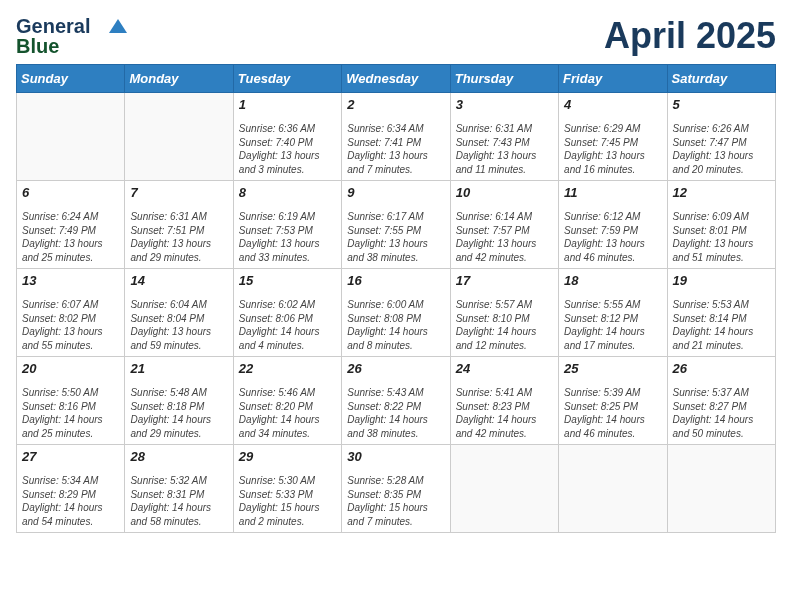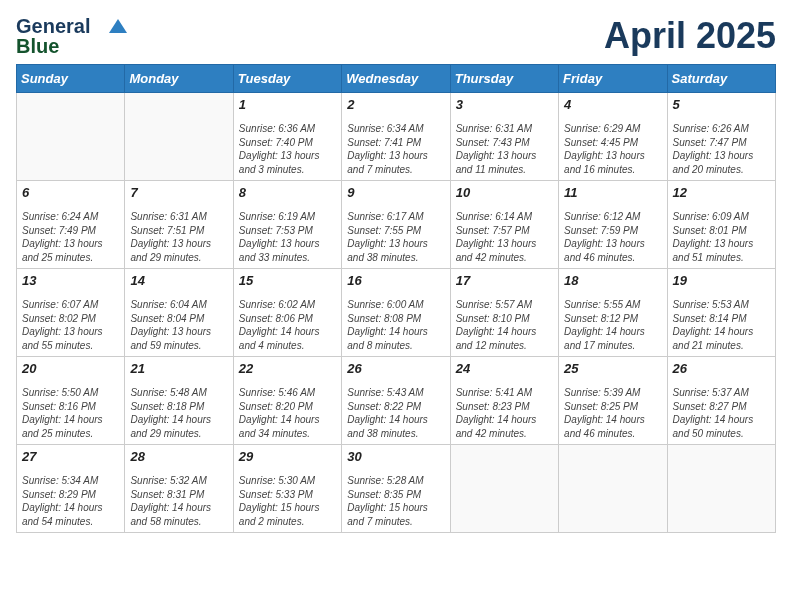--- a/index.html
+++ b/index.html
@@ -136,21 +136,21 @@
         </td>
         <td>
           <span class="day-number">3</span>
           <div class="day-info">Sunrise: 6:31 AM
 Sunset: 7:43 PM
 Daylight: 13 hours and 11 minutes.</div>
         </td>
         <td>
           <span class="day-number">4</span>
           <div class="day-info">Sunrise: 6:29 AM
-Sunset: 4:45 PM
+Sunset: 7:45 PM
 Daylight: 13 hours and 16 minutes.</div>
         </td>
         <td>
           <span class="day-number">5</span>
           <div class="day-info">Sunrise: 6:26 AM
 Sunset: 7:47 PM
 Daylight: 13 hours and 20 minutes.</div>
         </td>
       </tr>
       <tr>

